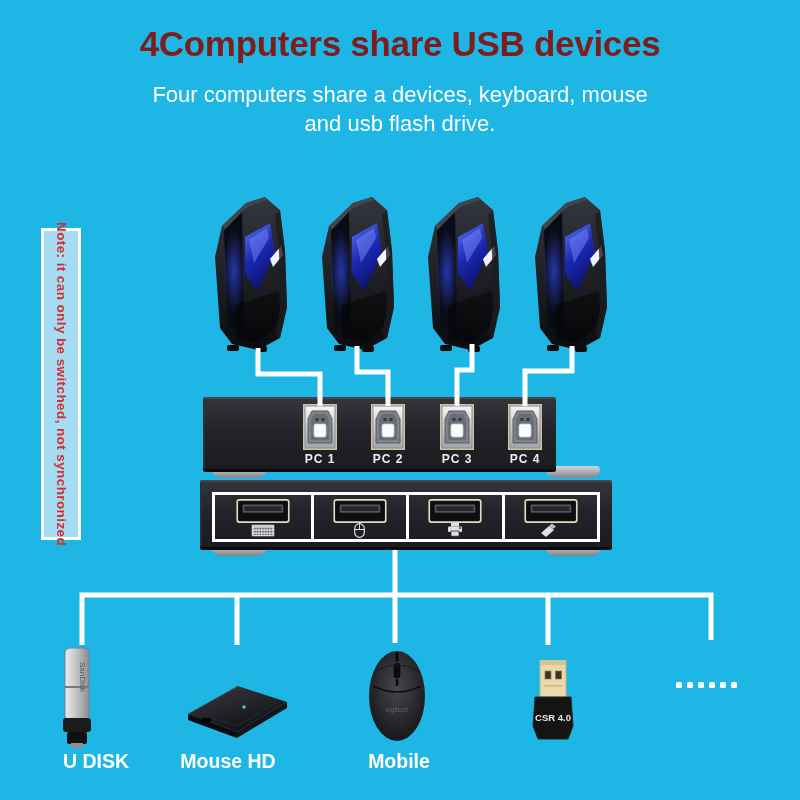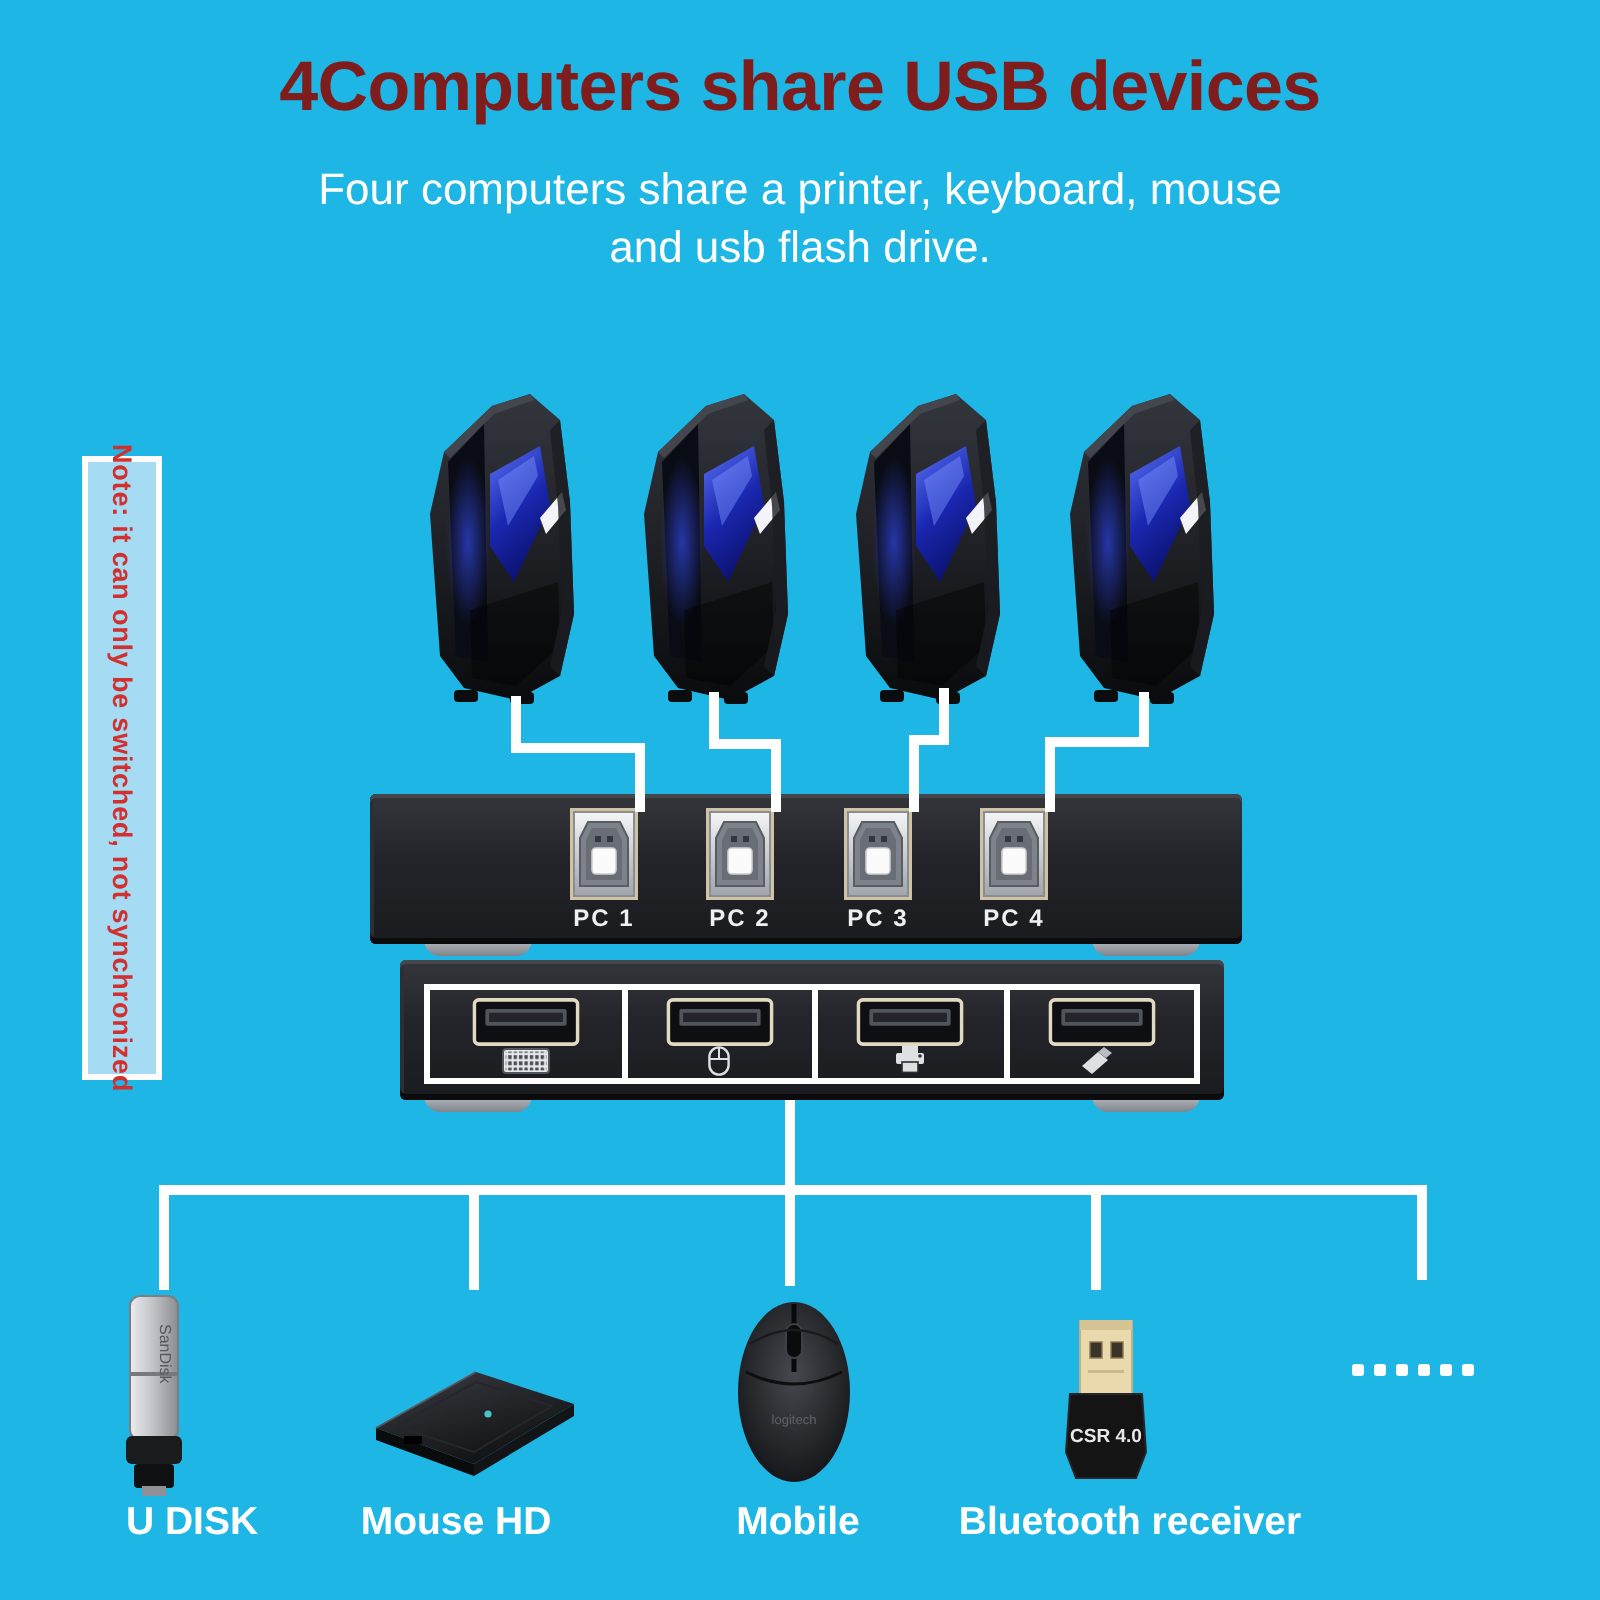--- a/index.html
+++ b/index.html
@@ -13,21 +13,21 @@
   
   .note{left:41px;top:228px;width:40px;height:312px;background:#a5dcf3;border:3px solid #fff;
         box-sizing:border-box;display:flex;align-items:center;justify-content:center;}
   .note-text{writing-mode:vertical-rl;color:#d22f2f;font-size:13.5px;font-weight:bold;
              letter-spacing:0.4px;white-space:nowrap;}
   
   .tower{width:96px;height:162px;}
   
   .panel{background:linear-gradient(#35363c,#232429 45%,#1a1b1f);border-radius:3px;
          box-shadow:inset 0 2px 0 #46474d, inset 0 -3px 0 #0b0b0d, inset 2px 0 0 #2e2f35;}
-  .panel-top{left:185px;top:397px;width:436px;height:75px;}
+  .panel-top{left:203px;top:397px;width:353px;height:75px;}
   .panel-bottom{left:200px;top:480px;width:412px;height:70px;}
   .foot{height:12px;width:54px;background:linear-gradient(#d2d6dc,#7f848b);
         border-radius:4px 4px 9px 9px;}
   .portb-group{position:absolute;top:7px;width:44px;display:flex;flex-direction:column;align-items:center;}
   .portb-label{margin-top:2px;color:#eef0f2;font-size:12px;font-weight:bold;letter-spacing:1px;white-space:nowrap;}
   .frame{position:absolute;left:12px;top:12px;right:12px;bottom:8px;border:3px solid #fff;
          display:grid;grid-template-columns:repeat(4,1fr);}
   .cell{display:flex;flex-direction:column;align-items:center;justify-content:space-between;
         padding:4px 0 5px;}
   .cell + .cell{border-left:3px solid #fff;}
@@ -108,21 +108,21 @@
       <symbol id="usbaSym" viewBox="0 0 58 26">
         <rect x="1" y="1" width="56" height="24" rx="2.5" fill="#0e0f12" stroke="#e3d9c0" stroke-width="2"></rect>
         <rect x="7" y="6" width="44" height="9" rx="1" fill="#50545c"></rect>
         <rect x="9" y="8" width="40" height="5" fill="#23252b"></rect>
       </symbol>
     </defs>
   </svg>
 
   <div class="abs title">4Computers share USB devices</div>
   <div class="abs subtitle">
-    <div>Four computers share a printer, keyboard, mouse</div>
+    <div>Four computers share a devices, keyboard, mouse</div>
     <div>and usb flash drive.</div>
   </div>
 
   <div class="abs note">
     <div class="note-text">Note: it can only be switched, not synchronized</div>
   </div>
 
   <svg class="abs tower" style="left:197px;top:193px">
       <use href="#towerSym"></use>
     </svg>
@@ -276,15 +276,14 @@
       <span></span>
       <span></span>
       <span></span>
       <span></span>
       <span></span>
   </div>
 
   <div class="abs dev-label" style="left:96px">U DISK</div>
   <div class="abs dev-label" style="left:228px">Mouse HD</div>
   <div class="abs dev-label" style="left:399px">Mobile</div>
-  <div class="abs dev-label" style="left:565px">Bluetooth receiver</div>
 
 </div>
 
 </body></html>

